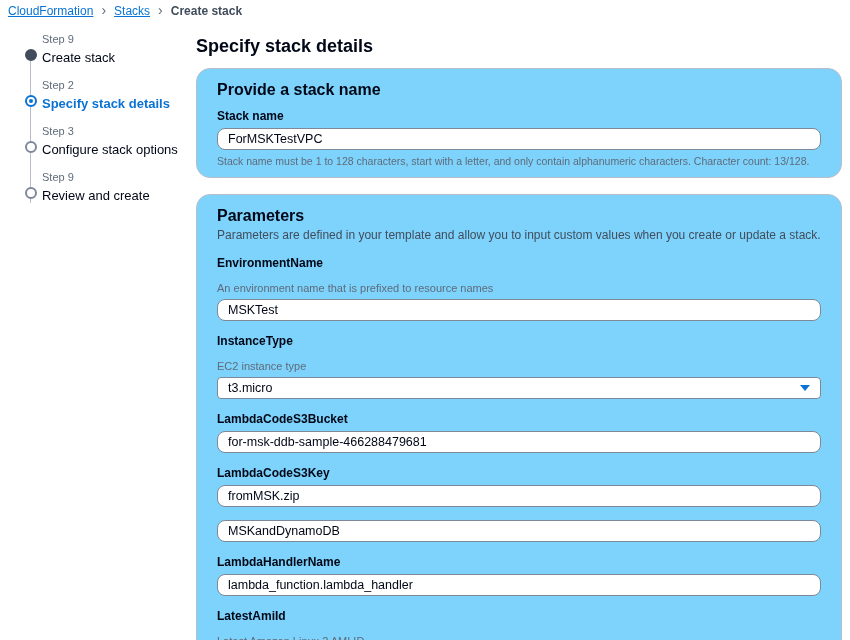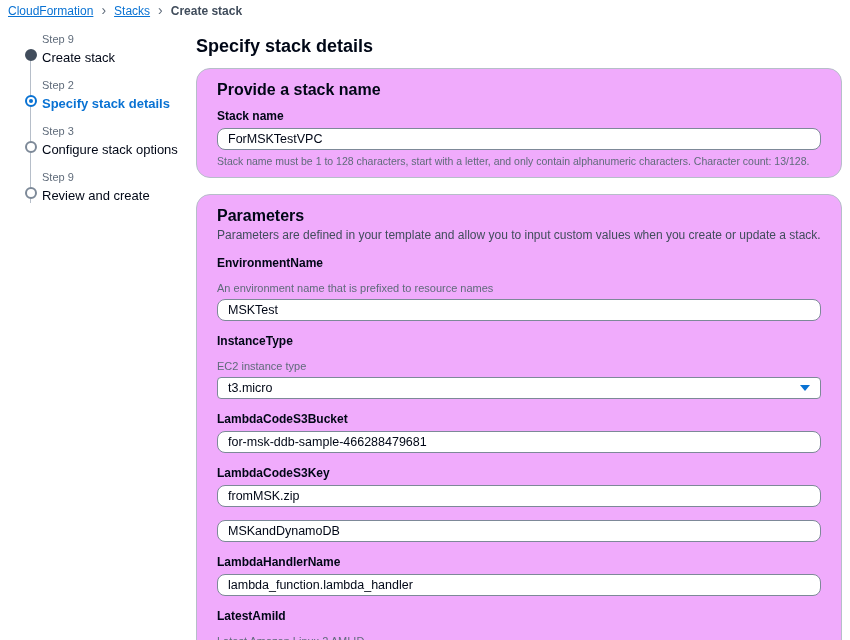--- a/index.html
+++ b/index.html
@@ -22,21 +22,21 @@
   .step-label{font-size:13px;line-height:15px;color:#000716;cursor:pointer;display:inline-block;}
   .step .dot{position:absolute;left:0;top:16px;width:12px;height:12px;border-radius:50%;
     box-sizing:border-box;background:#fff;border:2px solid #7d8998;}
   .step.completed .dot{background:#414d5c;border-color:#414d5c;}
   .step.active .dot{border-color:#0972d3;}
   .step.active .dot::after{content:"";position:absolute;left:2px;top:2px;width:4px;height:4px;border-radius:50%;background:#0972d3;}
   .step.active .step-label{color:#0972d3;font-weight:700;}
   
   .main{position:absolute;left:196px;top:35px;width:646px;}
   h1.page-title{font-size:18px;line-height:22px;margin:0;font-weight:700;color:#000716;}
-  .card{box-sizing:border-box;border:1px solid #b6bec9;border-radius:14px;background:#f0abfc;
+  .card{box-sizing:border-box;border:1px solid #b6bec9;border-radius:14px;background:#7dd3fc;
     padding:11px 20px 9px 20px;}
   .card+.card{margin-top:16px;}
   .card-gap{margin-top:11px;}
   .card-title{font-size:16px;line-height:20px;font-weight:700;color:#000716;}
   .card-desc{font-size:12px;line-height:15px;color:#414d5c;margin-top:2px;}
   .fields{margin-top:13px;}
   .field{margin-bottom:13px;}
   .field-label{font-size:12px;line-height:15px;font-weight:700;color:#000716;}
   .field-help{font-size:11px;line-height:13px;color:#5f6b7a;margin-top:11px;}
   .text-input{display:block;box-sizing:border-box;width:100%;height:22px;margin-top:4px;

